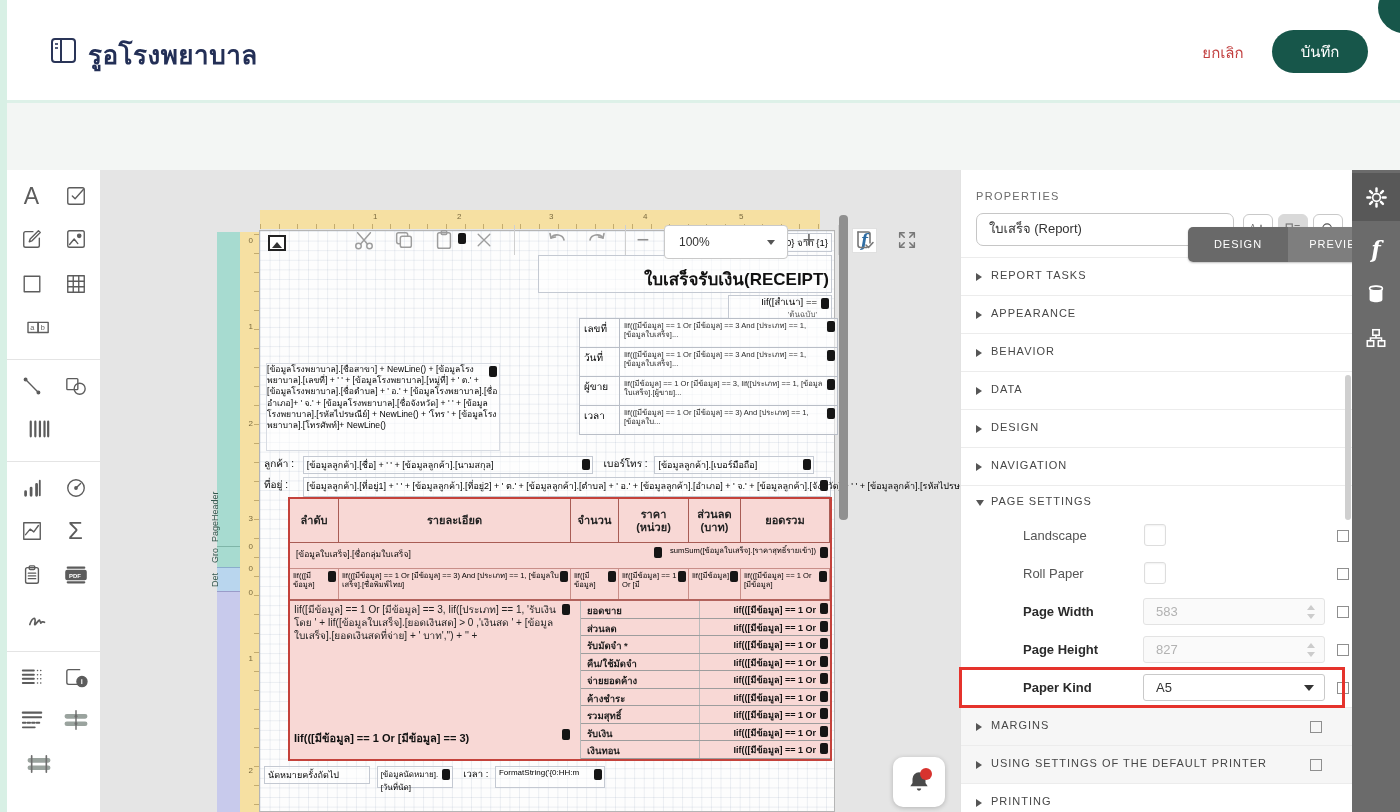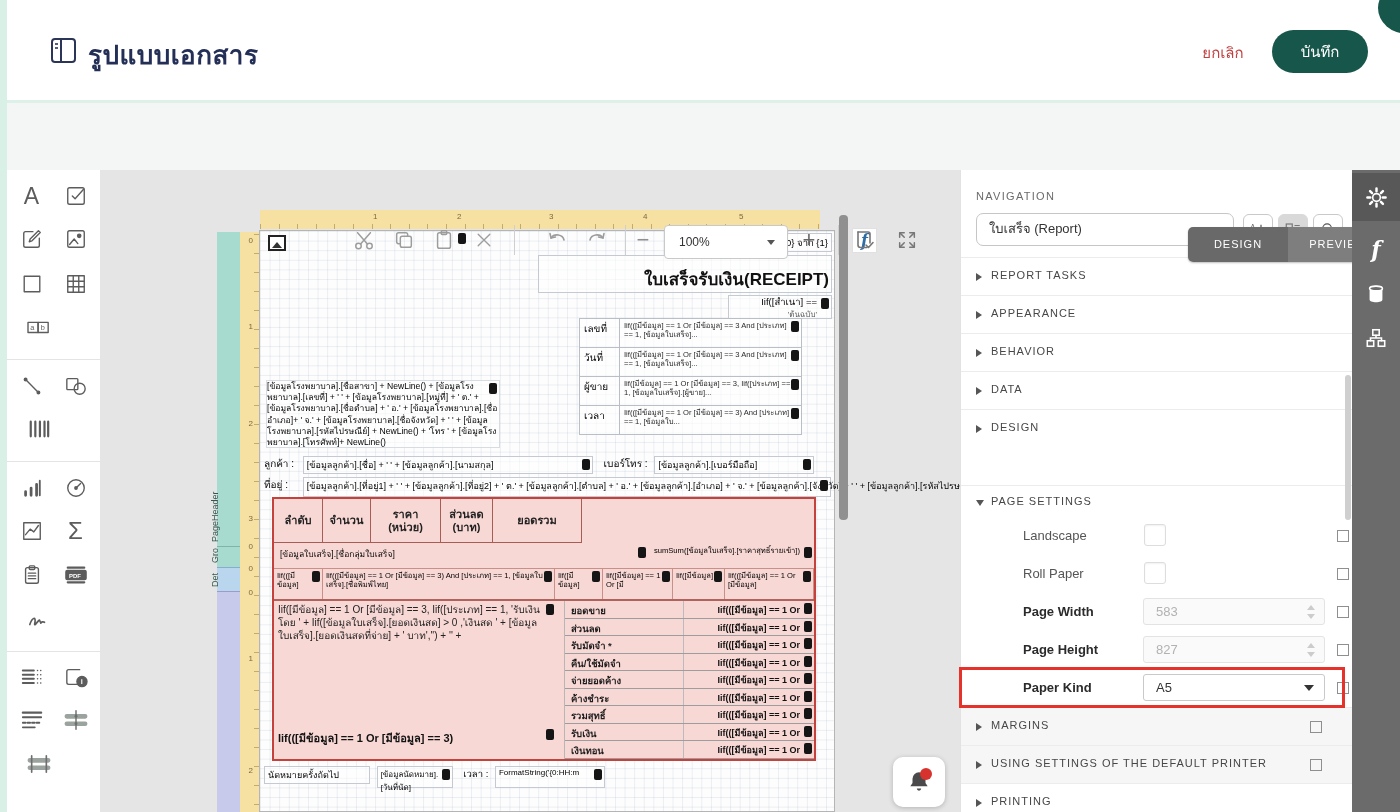--- a/index.html
+++ b/index.html
@@ -79,32 +79,32 @@
   #img-ph { left:8px; top:4px; width:18px; height:16px; border:2px solid #222; background:#fff; }
   #img-ph:after { content:""; position:absolute; left:2px; top:5px; border-left:5px solid transparent;
     border-right:5px solid transparent; border-bottom:6px solid #333; }
   #hdr-lock { left:198px; top:2px; }
   #pageno-box { left:468px; top:2px; width:104px; height:19px; font-size:9.5px; text-align:right;
     line-height:18px; padding-right:3px; }
   #receipt-title-box { left:278px; top:24px; width:294px; height:38px; }
   #receipt-title { position:absolute; right:2px; bottom:0; font-size:17px; font-weight:bold; color:#111; white-space:nowrap; }
   #copy-box { left:468px; top:64px; width:104px; height:24px; font-size:9.5px; text-align:right; padding-right:14px; line-height:12px; }
   #hosp-name-box { left:6px; top:88px; width:222px; height:42px; font-size:14.5px; line-height:20px; padding:1px 3px; }
-  #hosp-addr { left:6px; top:132px; width:234px; height:68px; font-size:8.6px; line-height:1.3;margin-top:17px; }
-  #doc-info { left:319px; top:88px; width:223px; }
+  #hosp-addr { left:6px; top:132px; width:234px; height:88px; font-size:8.6px; line-height:1.3; }
+  #doc-info { left:319px; top:88px; width:259px; }
   .di-row { position:relative; height:30px; border:1px solid #b9bec7; margin-top:-1px; display:flex; background:rgba(255,255,255,.6); }
   .di-label { width:40px; border-right:1px solid #b9bec7; font-size:10px; padding:2px 0 0 4px; }
   .di-expr { flex:1; font-size:7.6px; line-height:1.25; padding:2px 10px 0 4px; overflow:hidden; position:relative; }
   #cust-row { left:4px; top:225px; width:568px; height:20px; font-size:10px; }
   #addr-row { left:4px; top:246px; width:568px; height:22px; font-size:10px; }
   .inline-box { position:relative; display:inline-block; border:1px solid #c4c9d2; font-size:9px;
     padding:1px 12px 1px 3px; vertical-align:top; background:rgba(255,255,255,.5); }
 
   
-  #sel-block { left:12px; top:266px; width:544px; height:264px; border:2px solid #c4423b; background:#f8d8d5; }
+  #sel-block { left:28px; top:266px; width:544px; height:264px; border:2px solid #c4423b; background:#f8d8d5; }
   #items-header { display:flex; height:44px; }
   .ih-cell { border-right:1px solid #a85c55; border-bottom:1px solid #a85c55; font-size:11px; font-weight:bold;
     color:#222; display:flex; align-items:center; justify-content:center; text-align:center; white-space:pre-line; line-height:1.15; }
   #group-row { position:relative; height:26px; border-bottom:1px solid #c98f89; font-size:8.5px; padding:4px 4px 0 6px; }
   #group-sum { position:absolute; right:14px; top:3px; width:150px; font-size:7.6px; text-align:right; line-height:1.2; }
   #detail-row { display:flex; height:32px; border-bottom:2px solid #b2625c; }
   .dt-cell { position:relative; border-right:1px solid #c98f89; font-size:7.6px; line-height:1.25;
     padding:2px 10px 0 3px; overflow:hidden; }
   #pay-area { position:relative; height:158px; display:flex; }
   #pay-left { position:relative; width:291px; border-right:1px solid #b7b7b7; }
@@ -180,21 +180,21 @@
 </head>
 <body>
 
 <div id="app-header" class="abs">
   <svg id="title-icon" class="abs" viewBox="0 0 27 27">
     <rect x="2" y="2" width="23" height="23" rx="3" fill="none" stroke="#2a3558" stroke-width="2"></rect>
     <line x1="11" y1="2" x2="11" y2="25" stroke="#2a3558" stroke-width="2"></line>
     <line x1="5" y1="7" x2="8" y2="7" stroke="#2a3558" stroke-width="1.6"></line>
     <line x1="5" y1="11" x2="8" y2="11" stroke="#2a3558" stroke-width="1.6"></line>
   </svg>
-  <div id="page-title" class="abs">รูปแบบเอกสาร</div>
+  <div id="page-title" class="abs">รูอโรงพยาบาล</div>
   <div id="cancel-button" class="abs">ยกเลิก</div>
   <div id="save-button" class="abs">บันทึก</div>
   <div id="corner-deco" class="abs"></div>
 </div>
 <div id="mint-edge" class="abs"></div>
 
 <div id="toolbar" class="abs">
   <div class="tb-ico" style="left:351px">
     <svg width="22" height="22" viewBox="0 0 24 24">
         <circle cx="6" cy="18.5" r="3"></circle>
@@ -502,20 +502,21 @@
       <span class="inline-box" style="width:160px;margin-left:4px"><span>[ข้อมูลลูกค้า].[เบอร์มือถือ]</span><span class="lock abs-r"></span></span>
     </div>
     <div id="addr-row" class="abs">
       <span>ที่อยู่ :</span>
       <span class="inline-box" style="width:528px;margin-left:12px;height:20px;white-space:nowrap"><span>[ข้อมูลลูกค้า].[ที่อยู่1] + ' ' + [ข้อมูลลูกค้า].[ที่อยู่2] + ' ต.' + [ข้อมูลลูกค้า].[ตำบล] + ' อ.' + [ข้อมูลลูกค้า].[อำเภอ] + ' จ.' + [ข้อมูลลูกค้า].[จังหวัด] + ' ' + [ข้อมูลลูกค้า].[รหัสไปรษณีย์]</span><span class="lock abs-r"></span></span>
     </div>
 
     <div id="sel-block" class="abs">
       <div id="items-header">
           <div class="ih-cell" style="width: 49px;">ลำดับ</div>
+          <div class="ih-cell" style="width: 232px;">รายละเอียด</div>
           <div class="ih-cell" style="width: 48px;">จำนวน</div>
           <div class="ih-cell" style="width: 70px;">ราคา
 (หน่วย)</div>
           <div class="ih-cell" style="width: 52px;">ส่วนลด
 (บาท)</div>
           <div class="ih-cell" style="width: 89px;">ยอดรวม</div>
         </div>
       <div id="group-row">
         <span>[ข้อมูลใบเสร็จ].[ชื่อกลุ่มใบเสร็จ]</span>
         <span class="lock" style="position:absolute;right:168px;top:4px"></span>
@@ -591,21 +592,21 @@
   <div id="bell-button" class="abs">
     <svg width="26" height="26" viewBox="0 0 24 24">
       <path fill="#4a4a4a" d="M12 3 a6 6 0 0 1 6 6 v4 l2 3 H4 l2-3 V9 a6 6 0 0 1 6-6z"></path>
       <path fill="#4a4a4a" d="M10 18 a2 2 0 0 0 4 0z"></path>
     </svg>
     <div id="bell-dot"></div>
   </div>
 </div>
 
 <div id="props" class="abs">
-  <div id="props-title">NAVIGATION</div>
+  <div id="props-title">PROPERTIES</div>
   <div id="report-selector">
     <span>ใบเสร็จ (Report)</span>
     <span class="chev"></span>
   </div>
   <div class="mini-btn" style="left:282px">
     <svg width="18" height="18" viewBox="0 0 24 24">
         <text x="2" y="10" font-size="9" fill="#555" stroke="none">A</text>
         <text x="2" y="21" font-size="9" fill="#555" stroke="none">Z</text>
         <path d="M16 5 v13 M16 18 l-3-3.5 M16 18 l3-3.5"></path>
       </svg>
@@ -638,20 +639,24 @@
         <span class="tri"></span>
         <span class="lbl">BEHAVIOR</span>
       </div>
       <div class="psec">
         <span class="tri"></span>
         <span class="lbl">DATA</span>
       </div>
       <div class="psec">
         <span class="tri"></span>
         <span class="lbl">DESIGN</span>
+      </div>
+      <div class="psec">
+        <span class="tri"></span>
+        <span class="lbl">NAVIGATION</span>
       </div>
     </div>
 
   <div id="page-settings-row">
     <span class="tri"></span>
     <span class="lbl">PAGE SETTINGS</span>
   </div>
   <div id="settings-rows">
       <div class="srow">
         <span class="slbl">Landscape</span>

